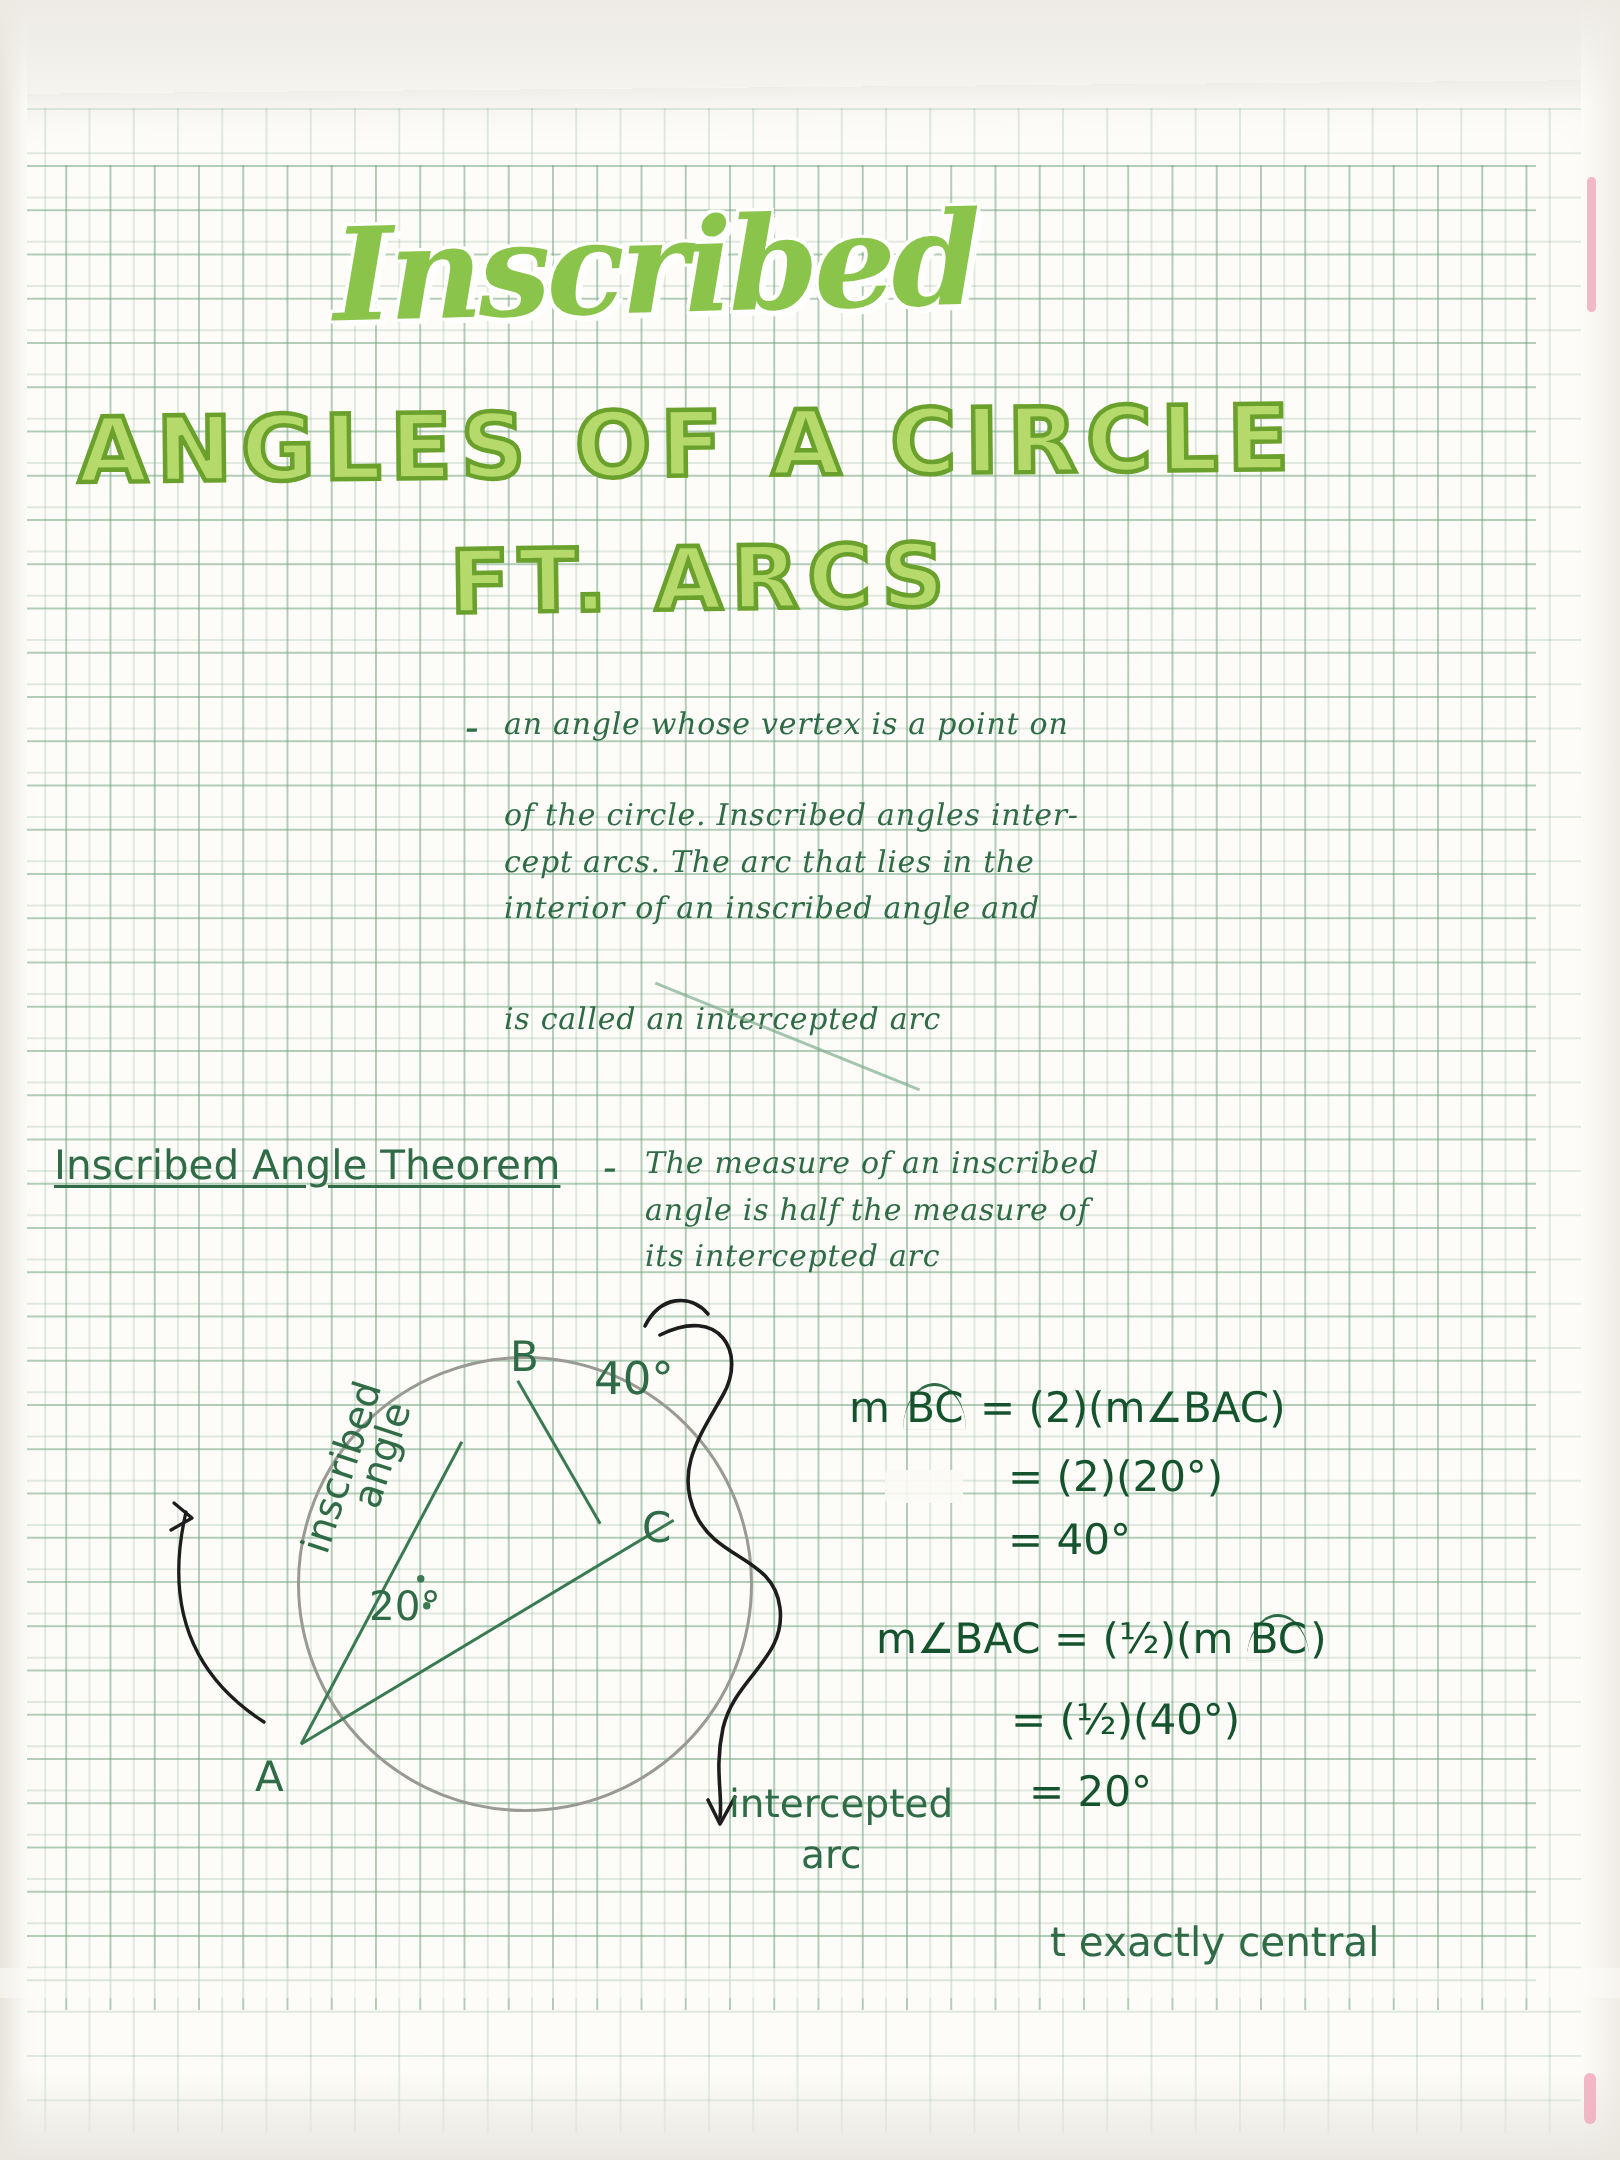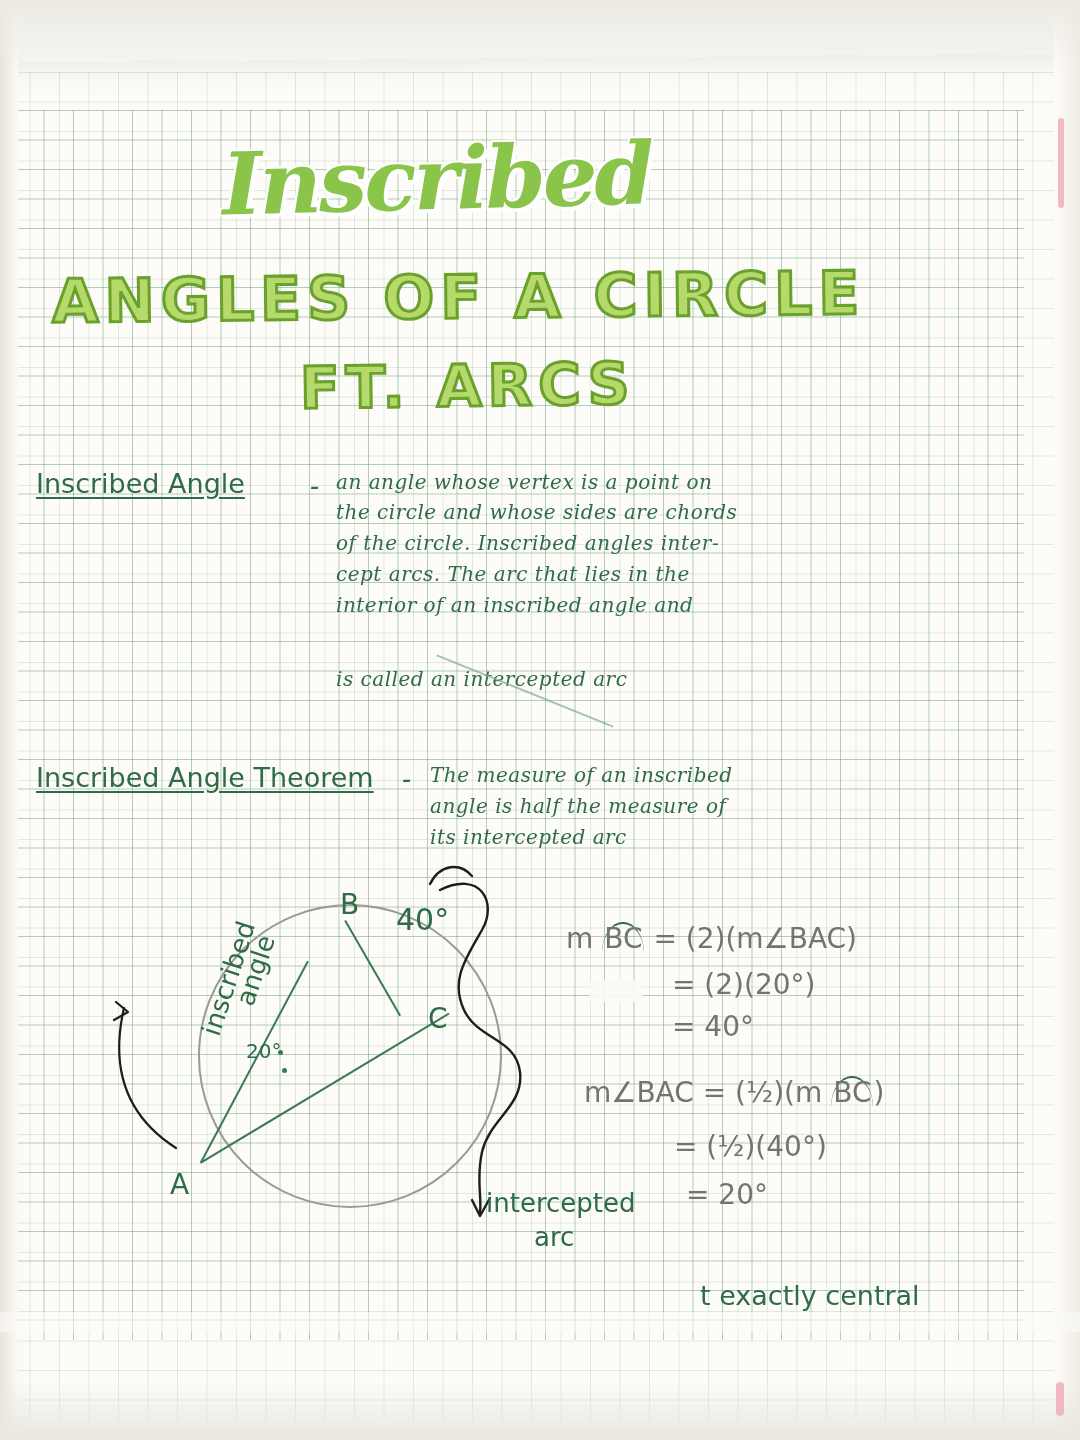--- a/index.html
+++ b/index.html
@@ -175,21 +175,21 @@
     width: 5px; height: 5px; border-radius: 50%;
     background: #3a7a52;
   }
 
   .label { position: absolute; font-family: "DejaVu Sans", sans-serif; color: #2f6b46; }
 
   
   .math {
     position: absolute;
     font-family: "DejaVu Sans", sans-serif;
-    color: #737373;
+    color: #14532d;
     font-size: 28px;
     white-space: nowrap;
   }
   .overarc {
     border-top: 2px solid #2f6b46;
     border-radius: 50% 50% 0 0 / 100% 100% 0 0;
     padding: 0 2px;
     display: inline-block;
     line-height: 1.05;
   }
@@ -214,25 +214,23 @@
 
   <div class="pink-mark" style="left:1058px; top:118px; width:6px; height:90px; border-radius:3px;"></div>
   <div class="pink-mark" style="left:1056px; top:1382px; width:8px; height:34px; border-radius:4px;"></div>
 
   <div class="title-script">Inscribed</div>
 
   <div class="title-bubble" id="title-line2">ANGLES OF A CIRCLE</div>
 
   <div class="title-bubble" id="title-line3">FT. ARCS</div>
 
-  <div class="hand-print underline-term" style="left:36px; top:468px; font-size:27px;">Inscribed Angle</div>
   <div class="hand" style="left:310px; top:470px; font-size:27px;">-</div>
 
   <div class="hand def-line" style="left:336px; top:470px;">an angle whose vertex is a point on</div>
-  <div class="hand def-line" style="left:336px; top:500px;">the circle and whose sides are chords</div>
   <div class="hand def-line" style="left:336px; top:531px;">of the circle. Inscribed angles inter-</div>
   <div class="hand def-line" style="left:336px; top:562px;">cept arcs. The arc that lies in the</div>
   <div class="hand def-line" style="left:336px; top:593px;">interior of an inscribed angle and</div>
   <div class="hand def-line" style="left:336px; top:655px;margin-top:12px;">is called an intercepted arc</div>
 
   <div style="position:absolute; left:430px; top:690px; width:190px; height:0;
               border-top:2px solid #7fae8f; transform:rotate(22deg); opacity:.7;"></div>
 
   <div class="hand-print underline-term" style="left:36px; top:762px; font-size:27px;">Inscribed Angle Theorem</div>
   <div class="hand" style="left:402px; top:763px; font-size:27px;">-</div>
@@ -250,21 +248,21 @@
 
     <div class="chord" style="left:196px; top:40px; width:110px; transform:rotate(60deg);"></div>
 
     <div class="dot" style="left:128px; top:170px;"></div>
     <div class="dot" style="left:132px; top:188px;"></div>
 
     <div class="label" style="left:190px; top:8px; font-size:28px;">B</div>
     <div class="label" style="left:278px; top:122px; font-size:28px;">C</div>
     <div class="label" style="left:20px; top:288px; font-size:28px;">A</div>
 
-    <div class="label" style="left:96px; top:159px; font-size:20px;text-align:center;">20°</div>
+    <div class="label" style="left:96px; top:176px; font-size:27px;text-align:center;">20°</div>
   </div>
 
   <div class="label" style="position:absolute; left:396px; top:902px; font-size:30px; color:#2f6b46;">40°</div>
 
   <svg style="position:absolute; left:420px; top:860px; width:140px; height:360px; overflow:visible;">
     <path d="M20,30 C60,10 78,42 62,70 C46,98 30,120 44,150 C58,180 96,178 100,212
              C104,246 70,258 62,292 C56,320 62,336 60,352" fill="none" stroke="#1d1d1d" stroke-width="2.4" stroke-linecap="round"></path>
     <path d="M52,340 L60,356 L70,338" fill="none" stroke="#1d1d1d" stroke-width="2.4" stroke-linecap="round" stroke-linejoin="round"></path>
     <path d="M10,24 C20,4 40,2 52,16" fill="none" stroke="#1d1d1d" stroke-width="2.4" stroke-linecap="round"></path>
   </svg>

